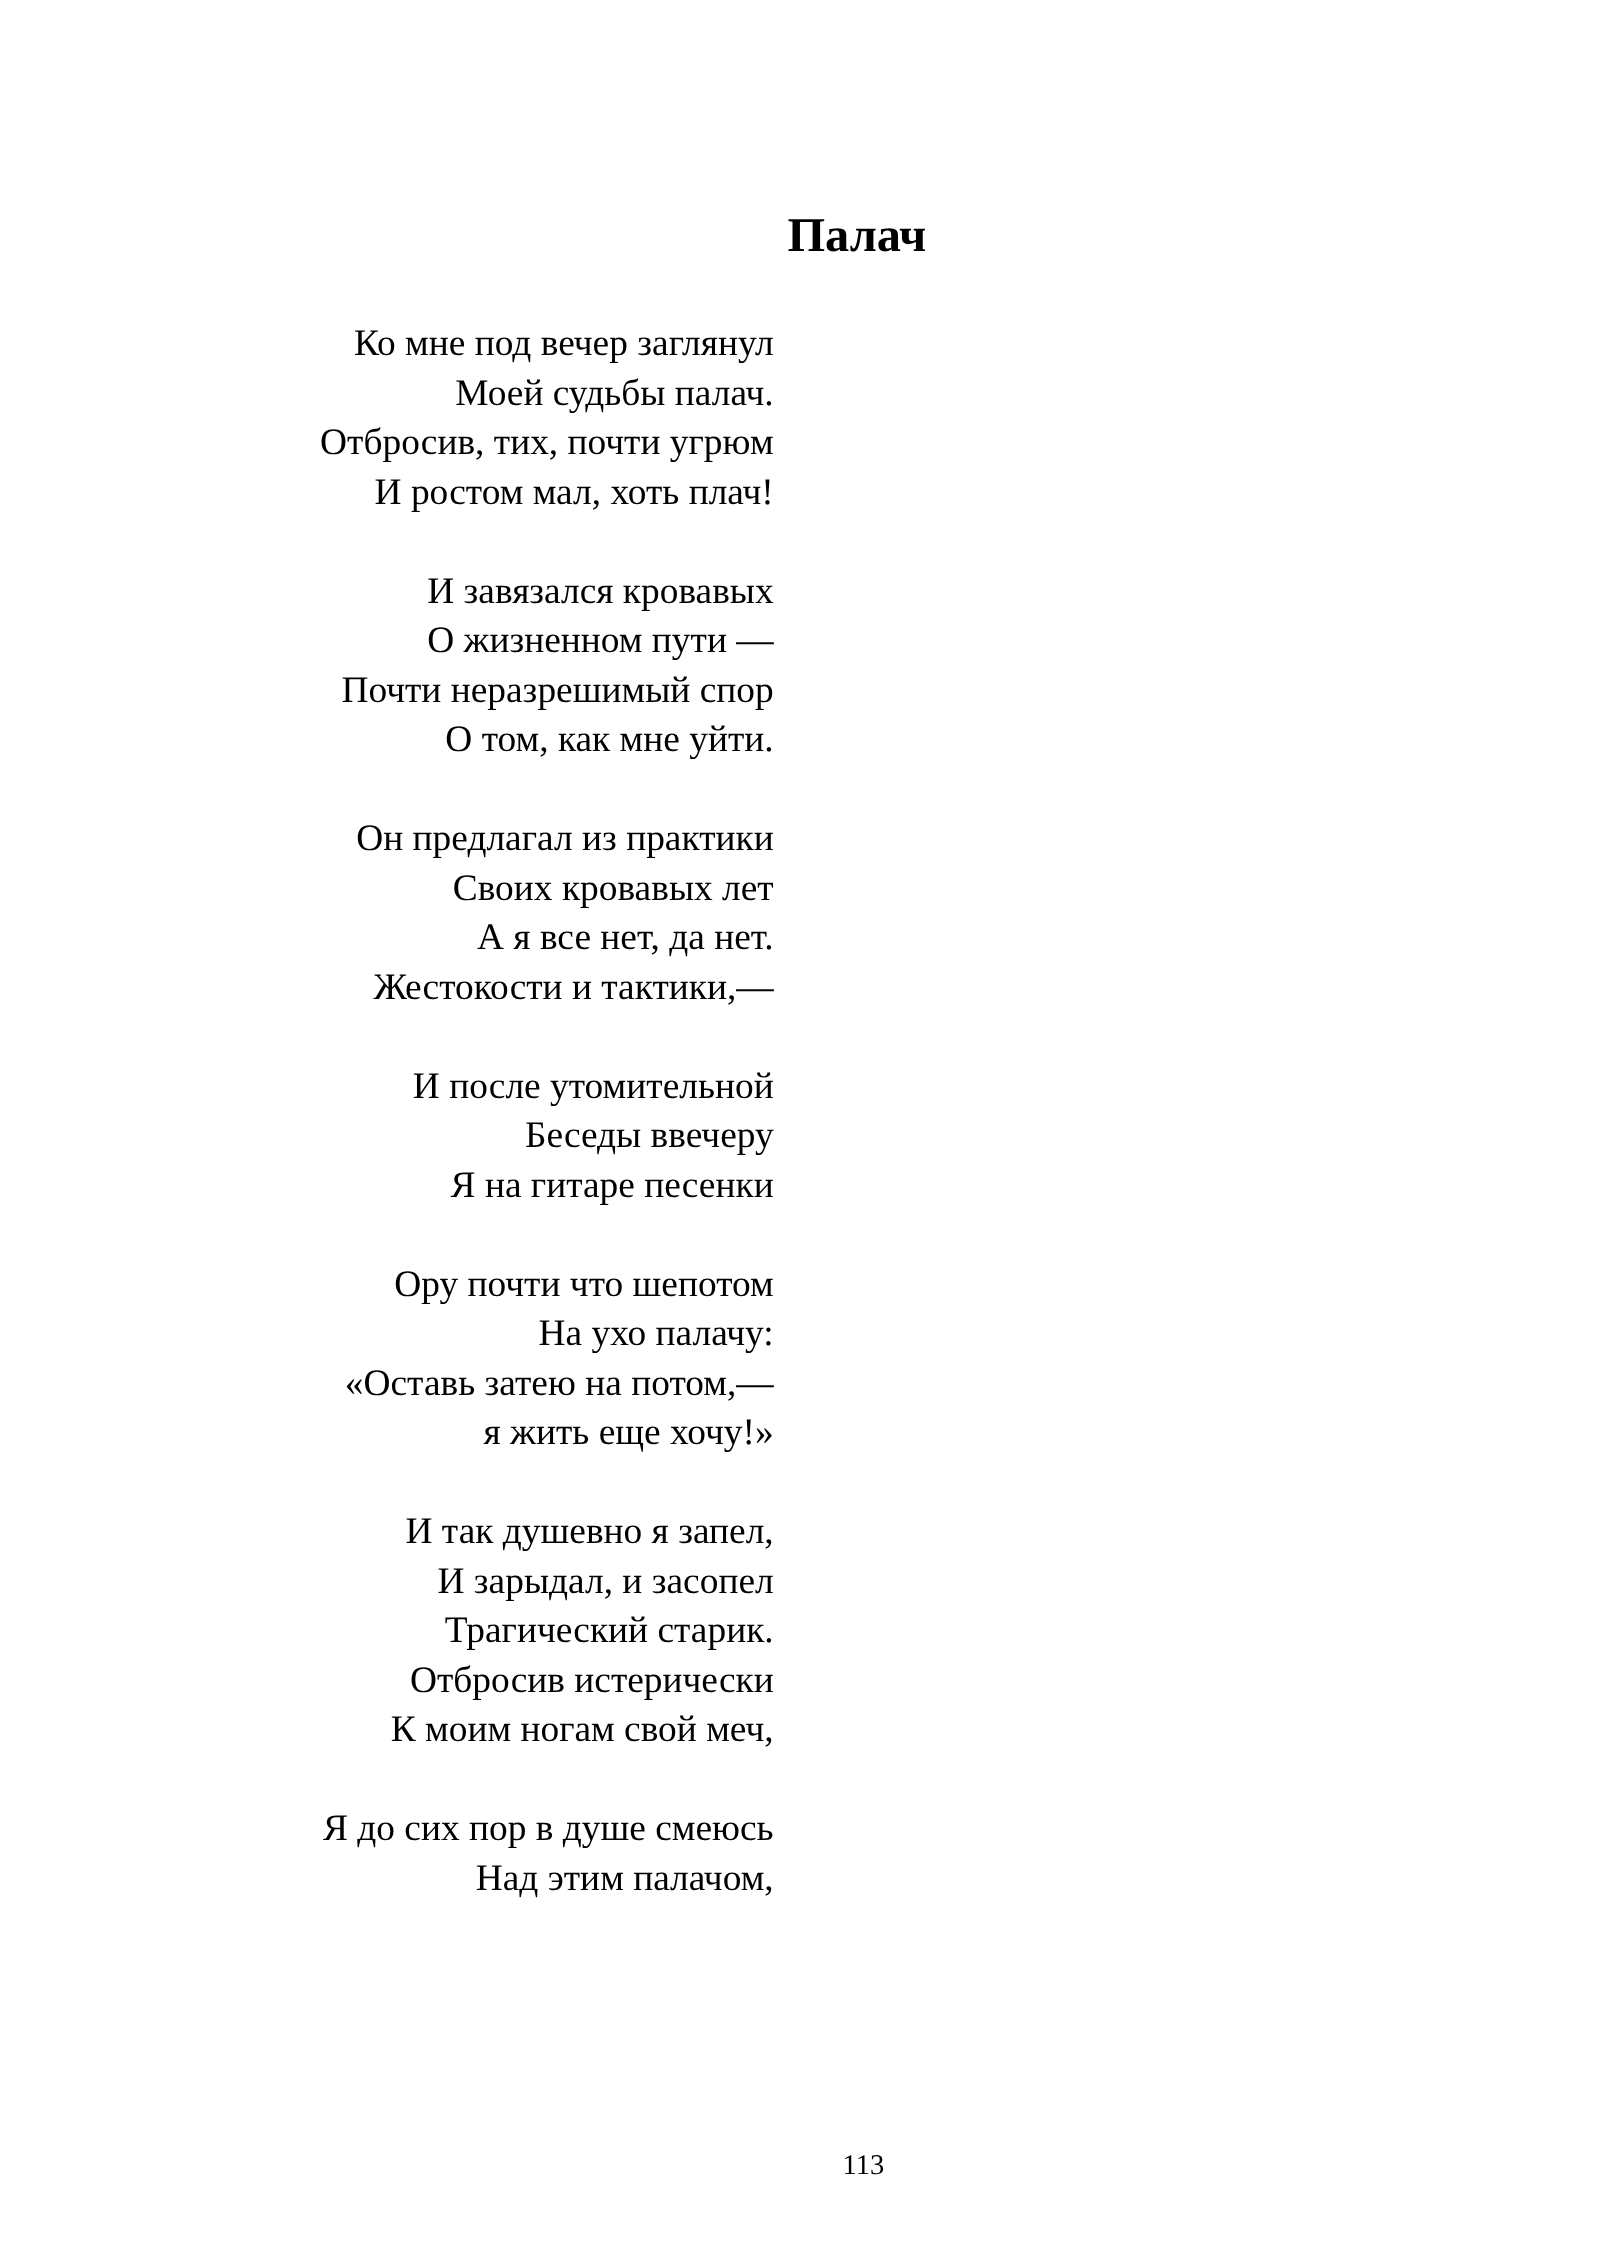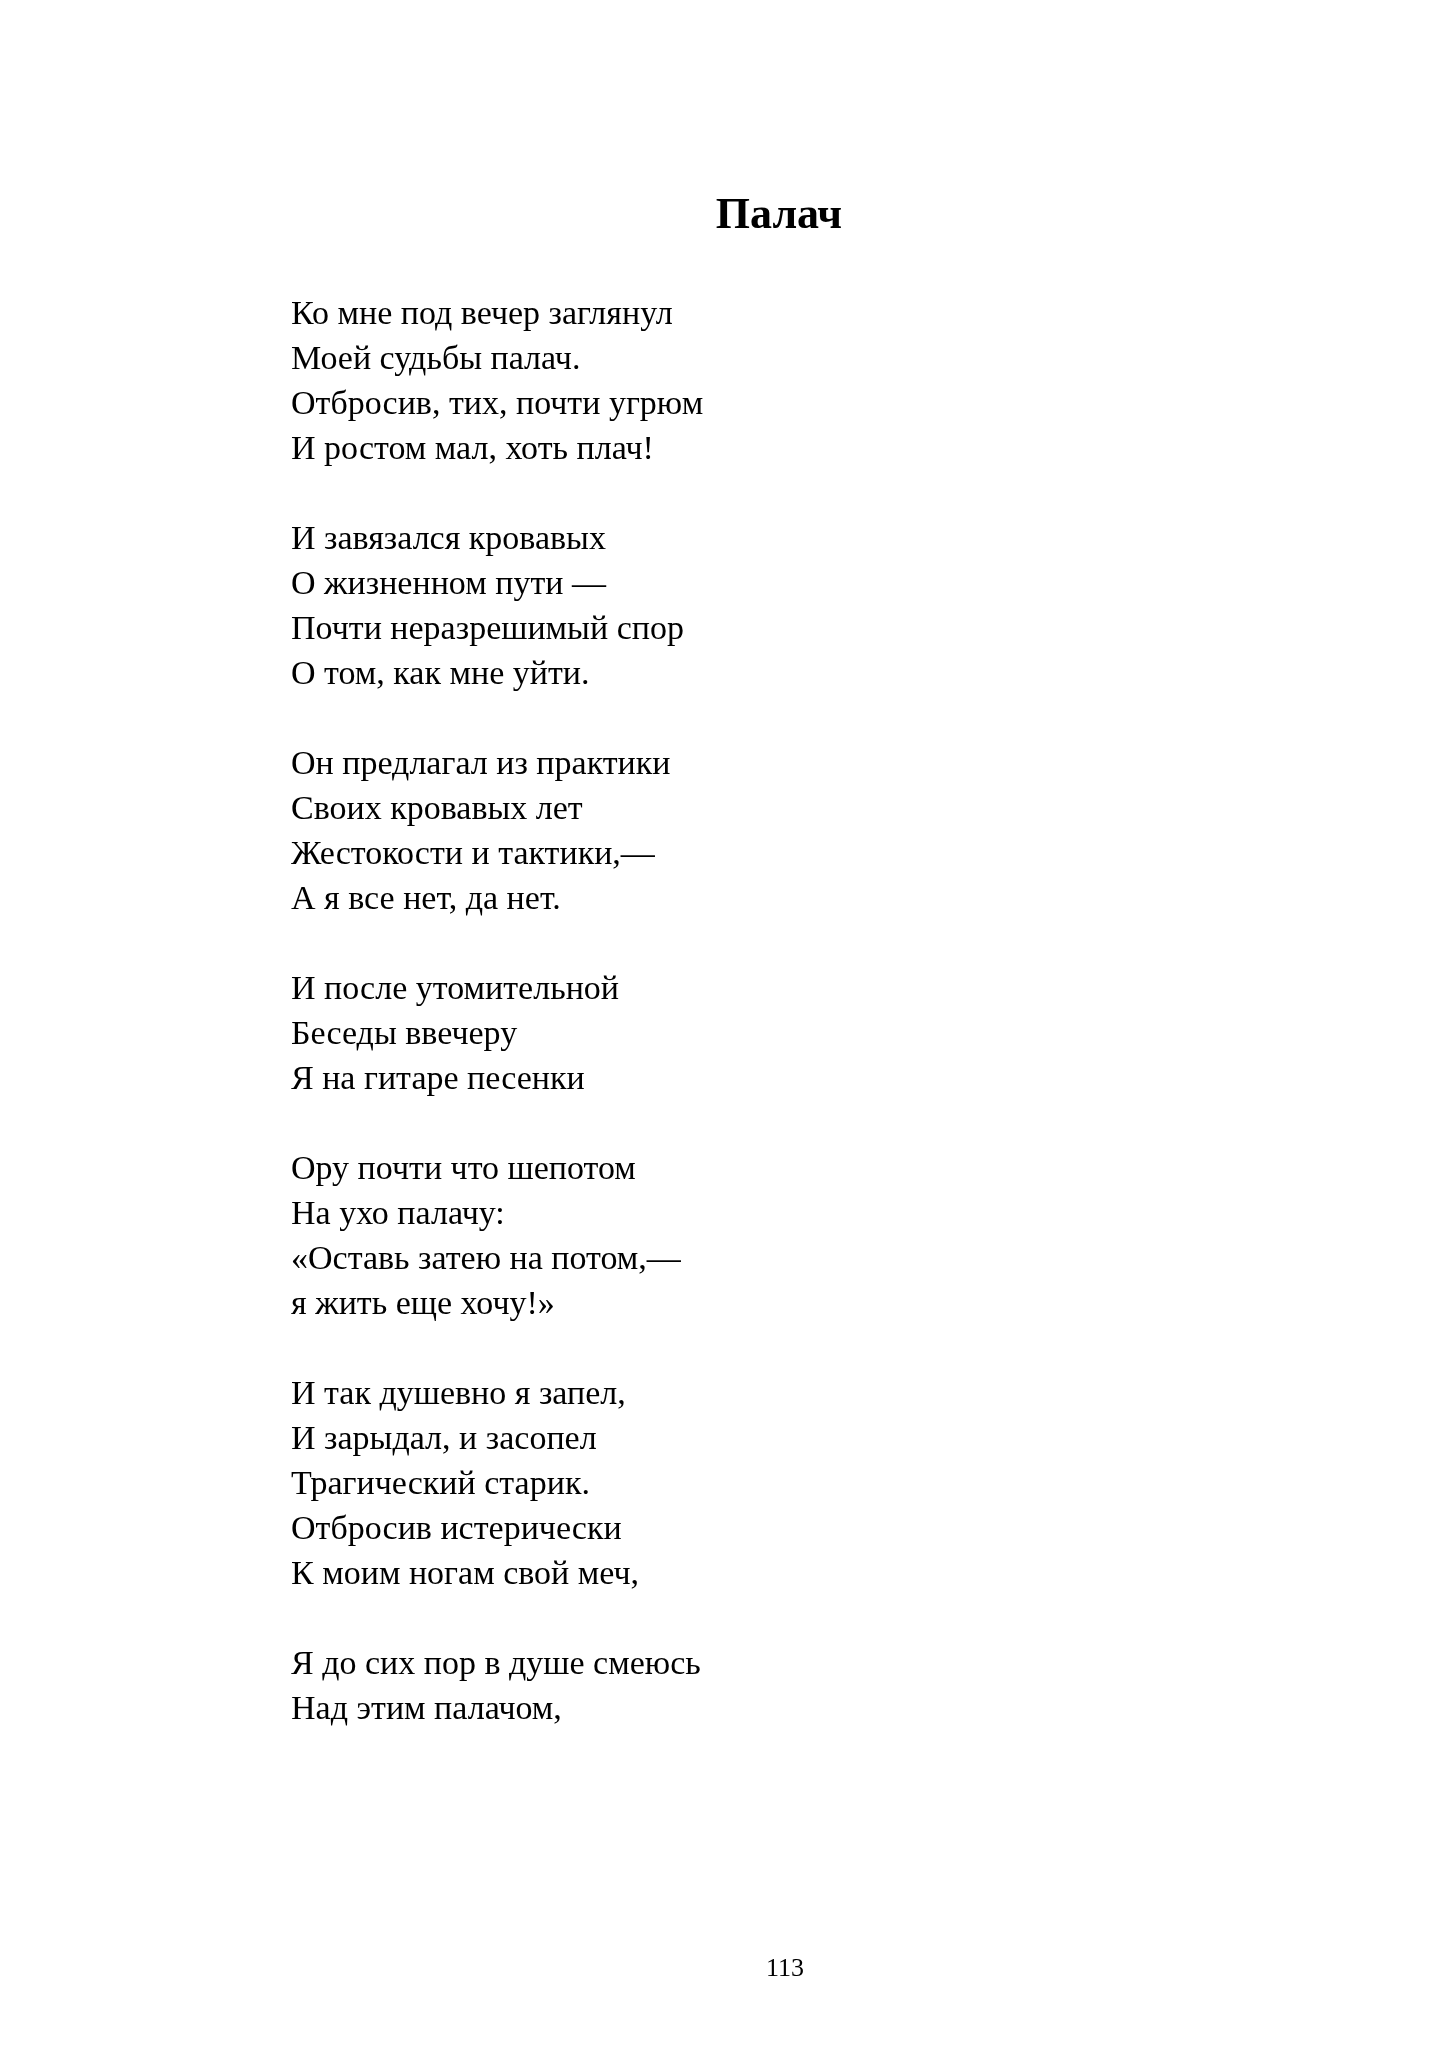--- a/index.html
+++ b/index.html
@@ -1,21 +1,21 @@
 <!DOCTYPE html>
 <html><head>
 <meta charset="utf-8">
 <style>
   html, body { margin:0; padding:0; background:#ffffff; }
   body { width:1455px; height:2058px; position:relative; overflow:hidden;
          font-family:"Liberation Serif", "DejaVu Serif", serif; color:#000; }
   .title { position:absolute; left:0; width:1558px; top:188px; text-align:center;
            font-weight:bold; font-size:44px; line-height:52px; }
   .poem { position:absolute; left:291px; top:290px; font-size:34px; line-height:45px; }
-  .stanza { margin:0 0 45px 0; }
+  .stanza { margin:0 0 45px 0;text-align:right; }
   .line { display:block; white-space:pre; }
   .page-number { position:absolute; left:0; width:1570px; top:1952px; text-align:center;
                  font-size:26px; line-height:32px; }
 </style>
 </head>
 <body>
 
 <div class="title">Палач</div>
 
 <div class="poem">
@@ -27,22 +27,22 @@
   </div>
   <div class="stanza">
     <span class="line">И завязался кровавых</span>
     <span class="line">О жизненном пути —</span>
     <span class="line">Почти неразрешимый спор</span>
     <span class="line">О том, как мне уйти.</span>
   </div>
   <div class="stanza">
     <span class="line">Он предлагал из практики</span>
     <span class="line">Своих кровавых лет</span>
+    <span class="line">А я все нет, да нет.</span>
     <span class="line">Жестокости и тактики,—</span>
-    <span class="line">А я все нет, да нет.</span>
   </div>
   <div class="stanza">
     <span class="line">И после утомительной</span>
     <span class="line">Беседы ввечеру</span>
     <span class="line">Я на гитаре песенки</span>
   </div>
   <div class="stanza">
     <span class="line">Ору почти что шепотом</span>
     <span class="line">На ухо палачу:</span>
     <span class="line">«Оставь затею на потом,—</span>

